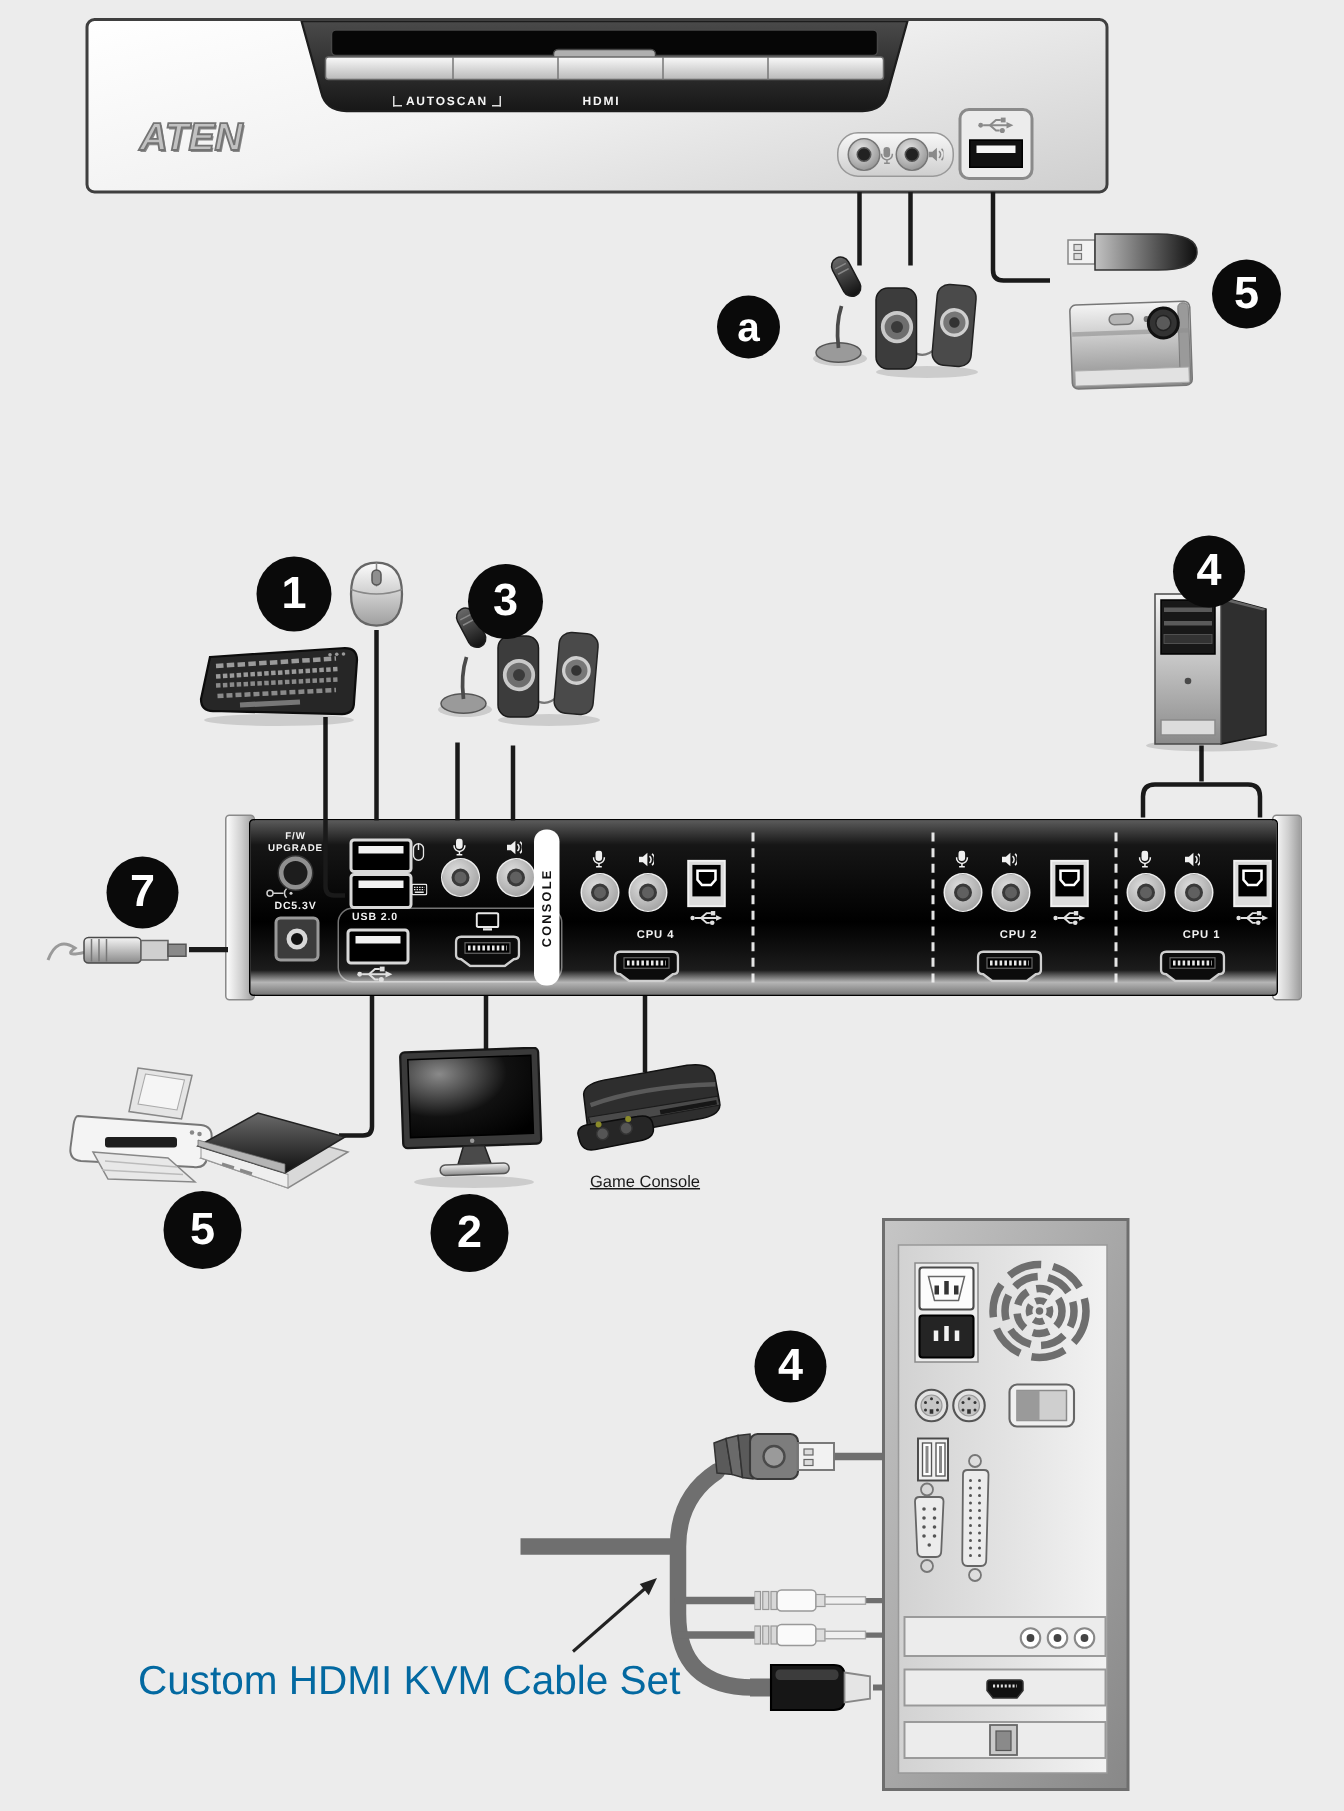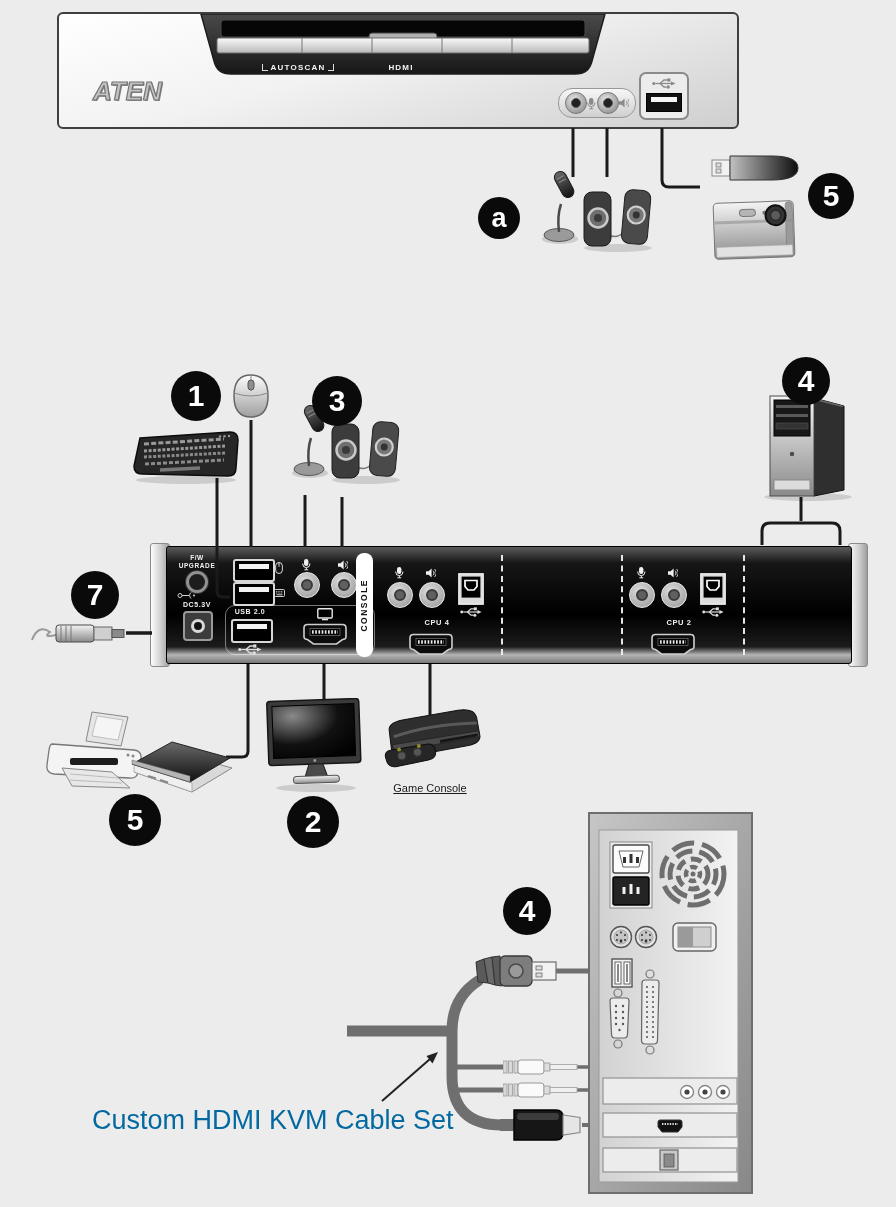--- a/index.html
+++ b/index.html
@@ -270,20 +270,40 @@
             <use href="#usbb-g"></use>
           </svg>
         <svg class="abs" style="left:81px;top:50px;color:#e0e0e0" width="22" height="10" viewBox="0 0 24 11">
             <use href="#usb-g"></use>
           </svg>
         <div class="wlabel" style="left:8px;top:61px;width:100px;font-size:7.5px;">CPU 2</div>
         <svg class="abs" style="left:30px;top:76px" width="44" height="22" viewBox="0 0 44 21">
             <use href="#hdmi-g"></use>
           </svg>
       </div>
+      <div class="cpu-sec" style="left:576px;">
+        <svg class="abs" style="left:16px;top:10px;color:#f0f0f0" width="9" height="12" viewBox="0 0 9 12">
+            <use href="#mic-g"></use>
+          </svg>
+        <div class="rjack" style="left:8px;top:25px;"></div>
+        <svg class="abs" style="left:47px;top:11px;color:#f0f0f0" width="10" height="10" viewBox="0 0 10 10">
+            <use href="#spk-g"></use>
+          </svg>
+        <div class="rjack" style="left:40px;top:25px;"></div>
+        <svg class="abs" style="left:79px;top:16px" width="26" height="32" viewBox="0 0 26 32">
+            <use href="#usbb-g"></use>
+          </svg>
+        <svg class="abs" style="left:81px;top:50px;color:#e0e0e0" width="22" height="10" viewBox="0 0 24 11">
+            <use href="#usb-g"></use>
+          </svg>
+        <div class="wlabel" style="left:8px;top:61px;width:100px;font-size:7.5px;">CPU 1</div>
+        <svg class="abs" style="left:30px;top:76px" width="44" height="22" viewBox="0 0 44 21">
+            <use href="#hdmi-g"></use>
+          </svg>
+      </div>
     </div>
   </div>
 
   <svg id="lines" width="896" height="1207" viewBox="0 0 896 1207">
     <g stroke="#1a1a1a" stroke-width="3" fill="none">
       <path d="M573,128 V177"></path>
       <path d="M607,128 V177"></path>
       <path d="M662,128 V180 Q662,187 669,187 H700"></path>
       <path d="M217,478 V591 Q217,597 223,597 H230"></path>
       <path d="M251,420 V547"></path>

